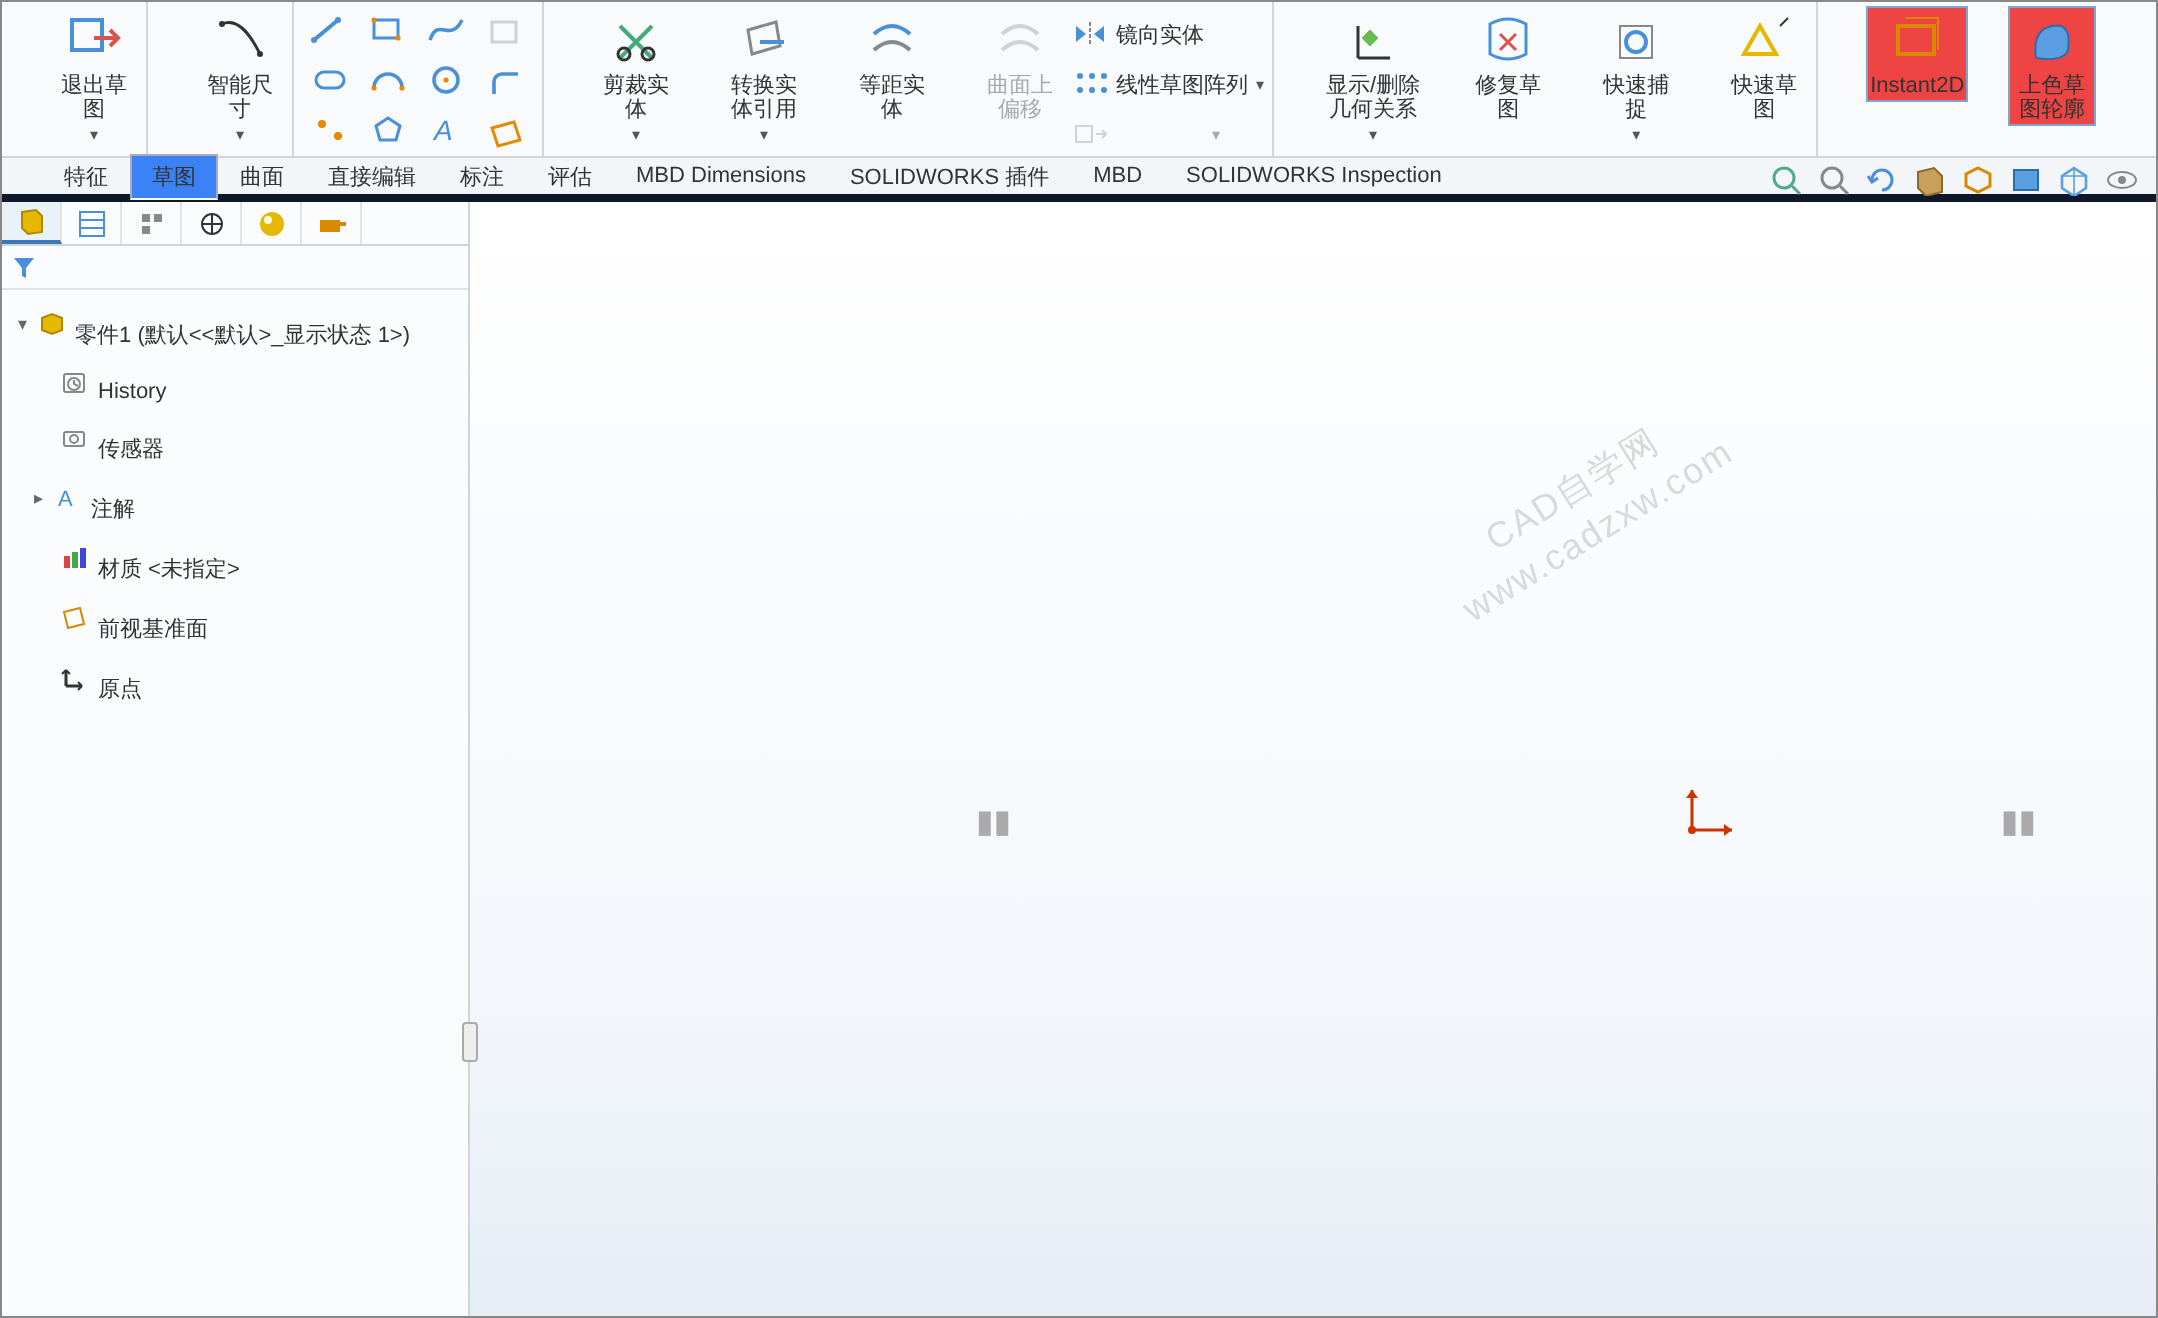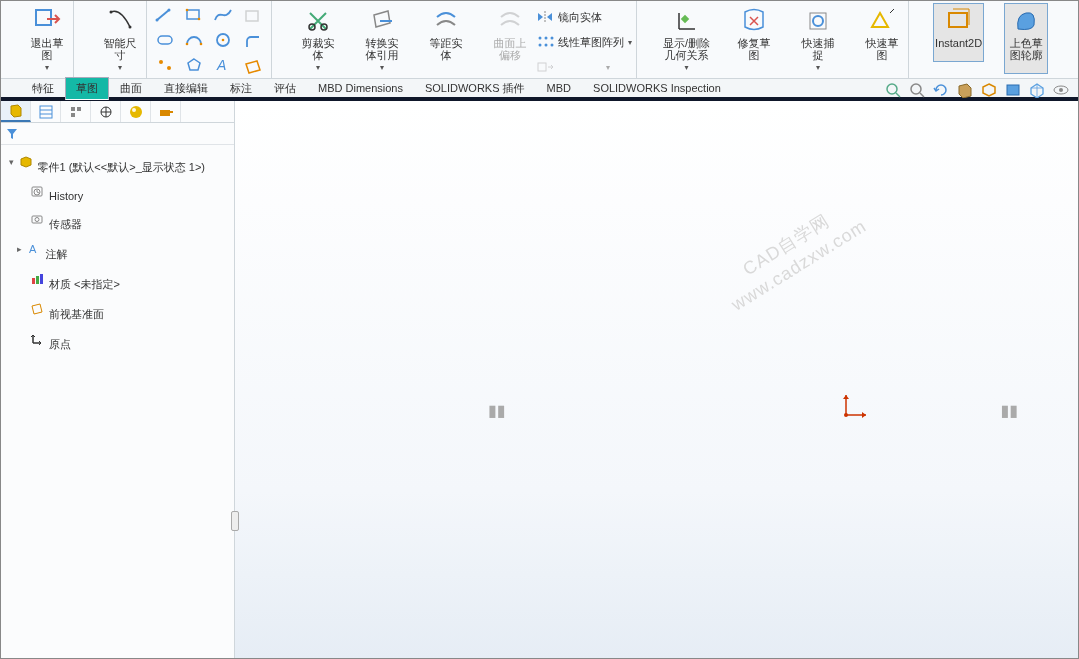--- a/index.html
+++ b/index.html
@@ -7,33 +7,33 @@
 
 
 .ribbon { height: 78px; background: #f8fafc; display: flex; border-bottom: 1px solid #cfd6db; }
 .ribbon-group { display: flex; align-items: flex-start; border-right: 1px solid #cfd6db; padding: 2px 4px 0 4px; height: 78px; }
 .big-btn { display: flex; flex-direction: column; align-items: center; justify-content: flex-start; min-width: 44px; padding: 4px 2px 2px 2px; cursor: pointer; text-align: center; margin-left: 20px; }
 .big-btn .ico { width: 28px; height: 28px; margin-bottom: 2px; display: flex; align-items: center; justify-content: center; }
 .big-btn .lbl { font-size: 11px; line-height: 12px; color: #333; white-space: pre; }
 .big-btn .dd { font-size: 8px; color: #555; margin-top: 2px; }
 .big-btn.gray .lbl { color: #aaa; }
 .big-btn.gray svg { opacity: 0.35; }
-.big-btn.active { background: #e5e5e5; border: 1px solid #7aa7d1; padding: 3px 1px 12px 1px; }
+.big-btn.active { background: #ef4444; border: 1px solid #7aa7d1; padding: 3px 1px 1px 1px; }
 .mini-grid { display: grid; grid-template-columns: repeat(3, 28px); grid-template-rows: repeat(3, 24px); gap: 1px; align-content: start; }
 .mini-btn { width: 28px; height: 24px; display: flex; align-items: center; justify-content: center; cursor: pointer; }
 .mini-row { display: flex; flex-direction: column; gap: 1px; padding-top: 2px; }
 .mini-line { height: 24px; display: flex; align-items: center; gap: 4px; cursor: pointer; }
 .mini-line .txt { color: #333; font-size: 11px; }
 .mini-line.gray .txt { color: #aaa; margin-top: 41px; }
 .mini-line.gray svg { opacity: 0.35; }
 
 
 .tabs { height: 22px; background: #f3f6f8; border-bottom: 4px solid #0f172a; display: flex; align-items: center; padding-left: 20px; position: relative; }
 .tab { padding: 3px 10px; border: 1px solid transparent; cursor: pointer; font-size: 11px; color: #333; }
-.tab.sel { background: #14b8a6; border: 1px solid #aab; border-bottom: 1px solid #fff; }
+.tab.sel { background: #3b82f6; border: 1px solid #aab; border-bottom: 1px solid #fff; }
 .view-toolbar { position: absolute; right: 8px; top: -2px; height: 26px; display: flex; align-items: center; gap: 6px; }
 .vt-btn { width: 18px; height: 18px; cursor: pointer; display: flex; align-items: center; justify-content: center; }
 
 
 .main { display: flex; height: calc(100% - 78px - 22px); }
 .side { width: 234px; background: #fbfcfd; border-right: 1px solid #cfd6db; display: flex; flex-direction: column; }
 .side-tabs { height: 22px; display: flex; border-bottom: 1px solid #cfd6db; }
 .side-tab { width: 30px; display: flex; align-items: center; justify-content: center; border-right: 1px solid #e0e4e8; cursor: pointer; }
 .side-tab.sel { background: #e9f1f9; border-bottom: 2px solid #3b78b5; }
 .filter-row { height: 22px; border-bottom: 1px solid #e0e4e8; display: flex; align-items: center; padding-left: 4px; }

